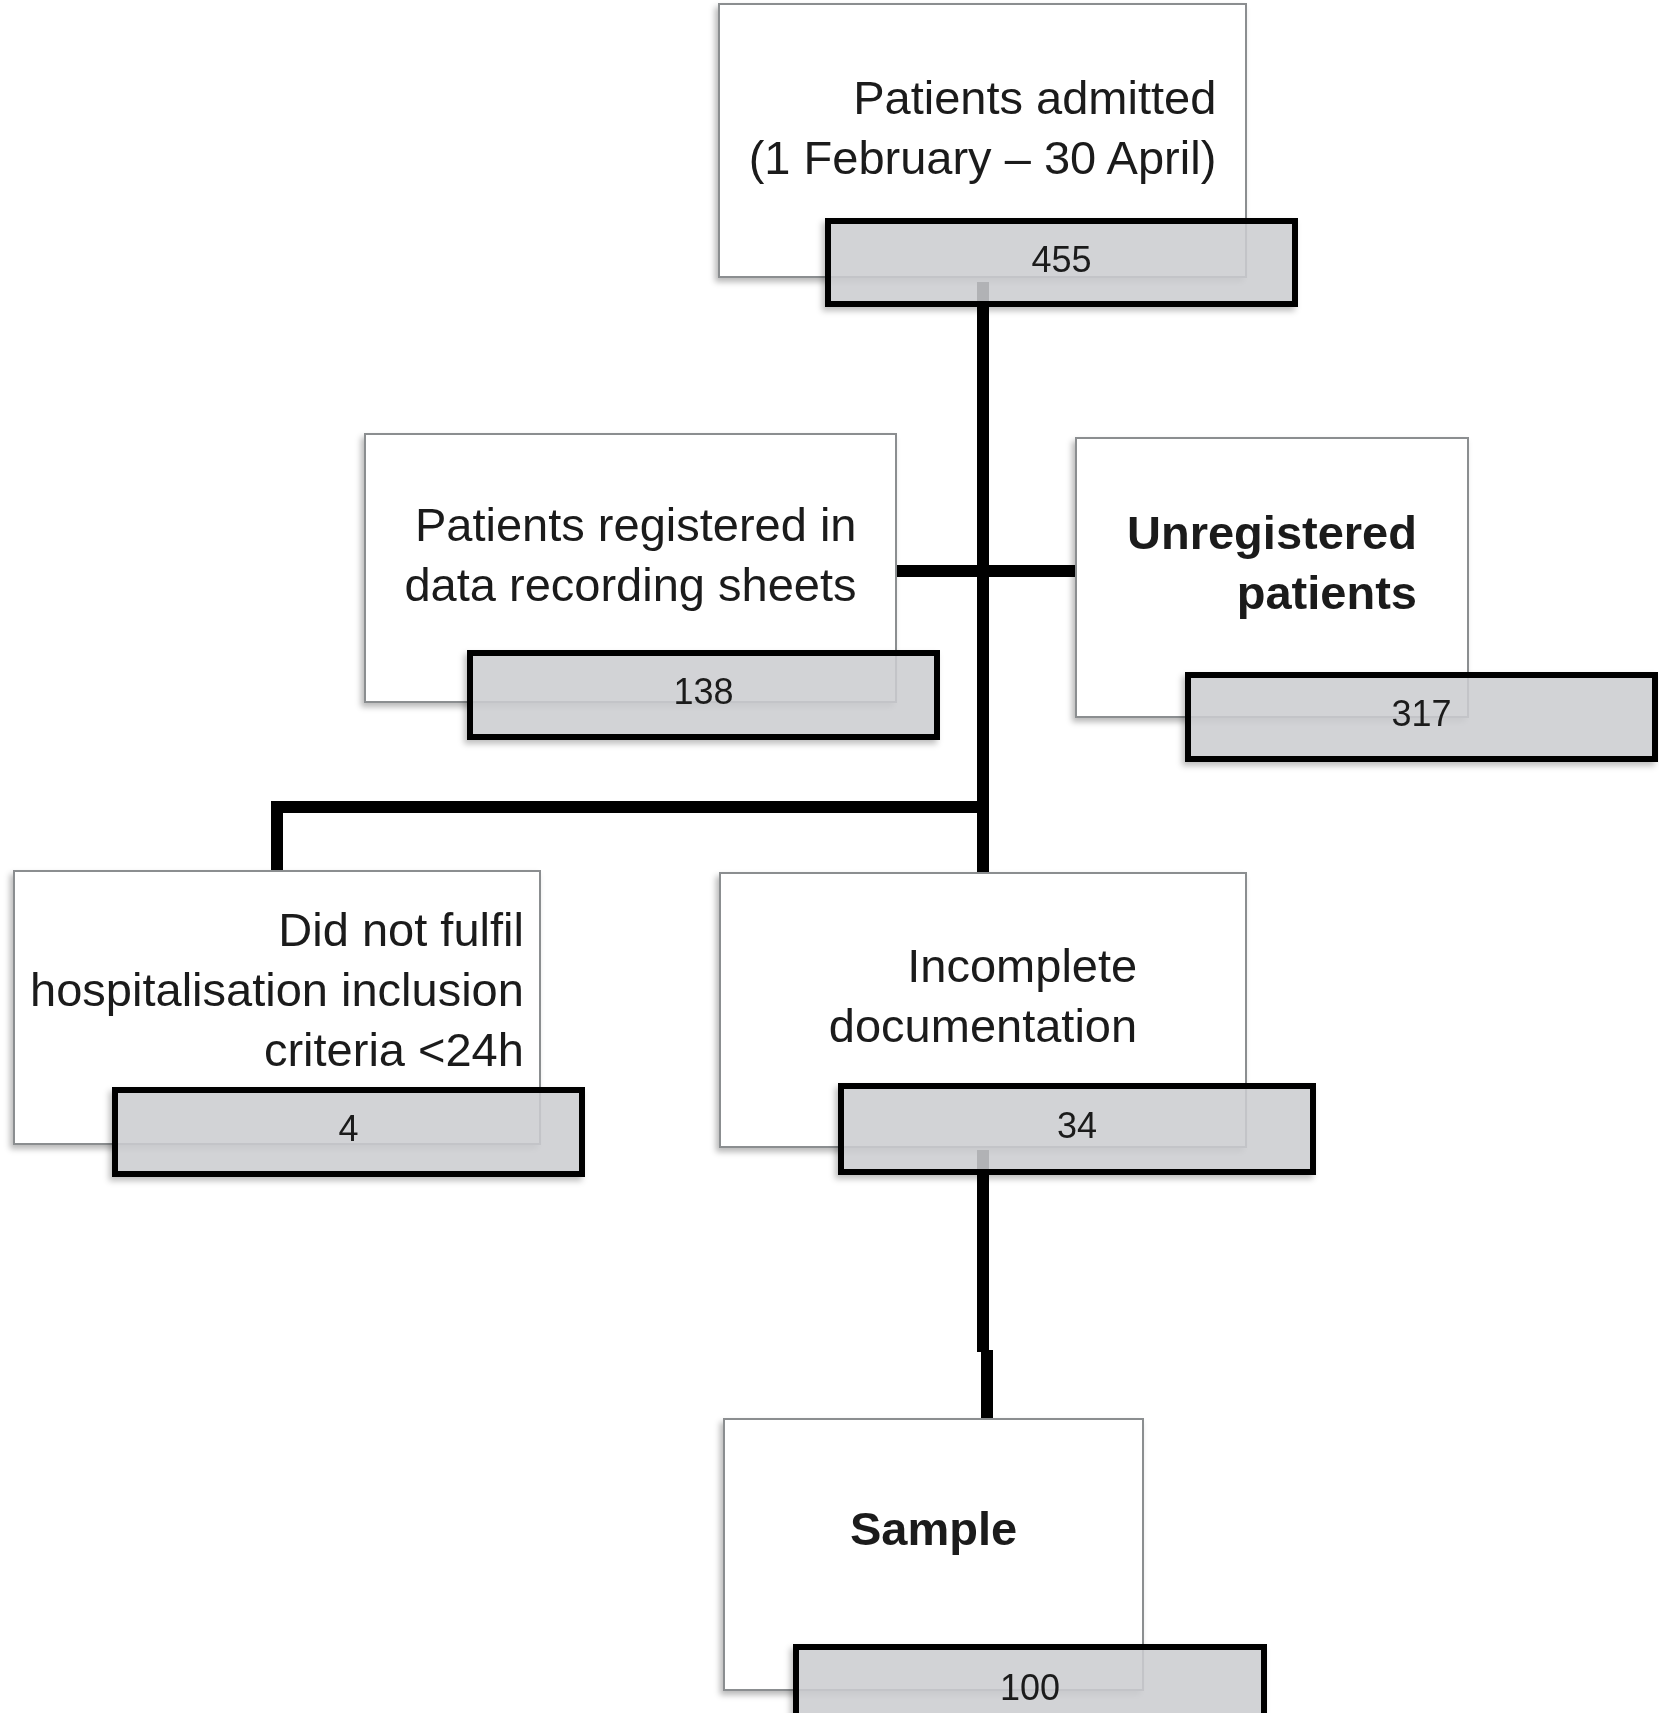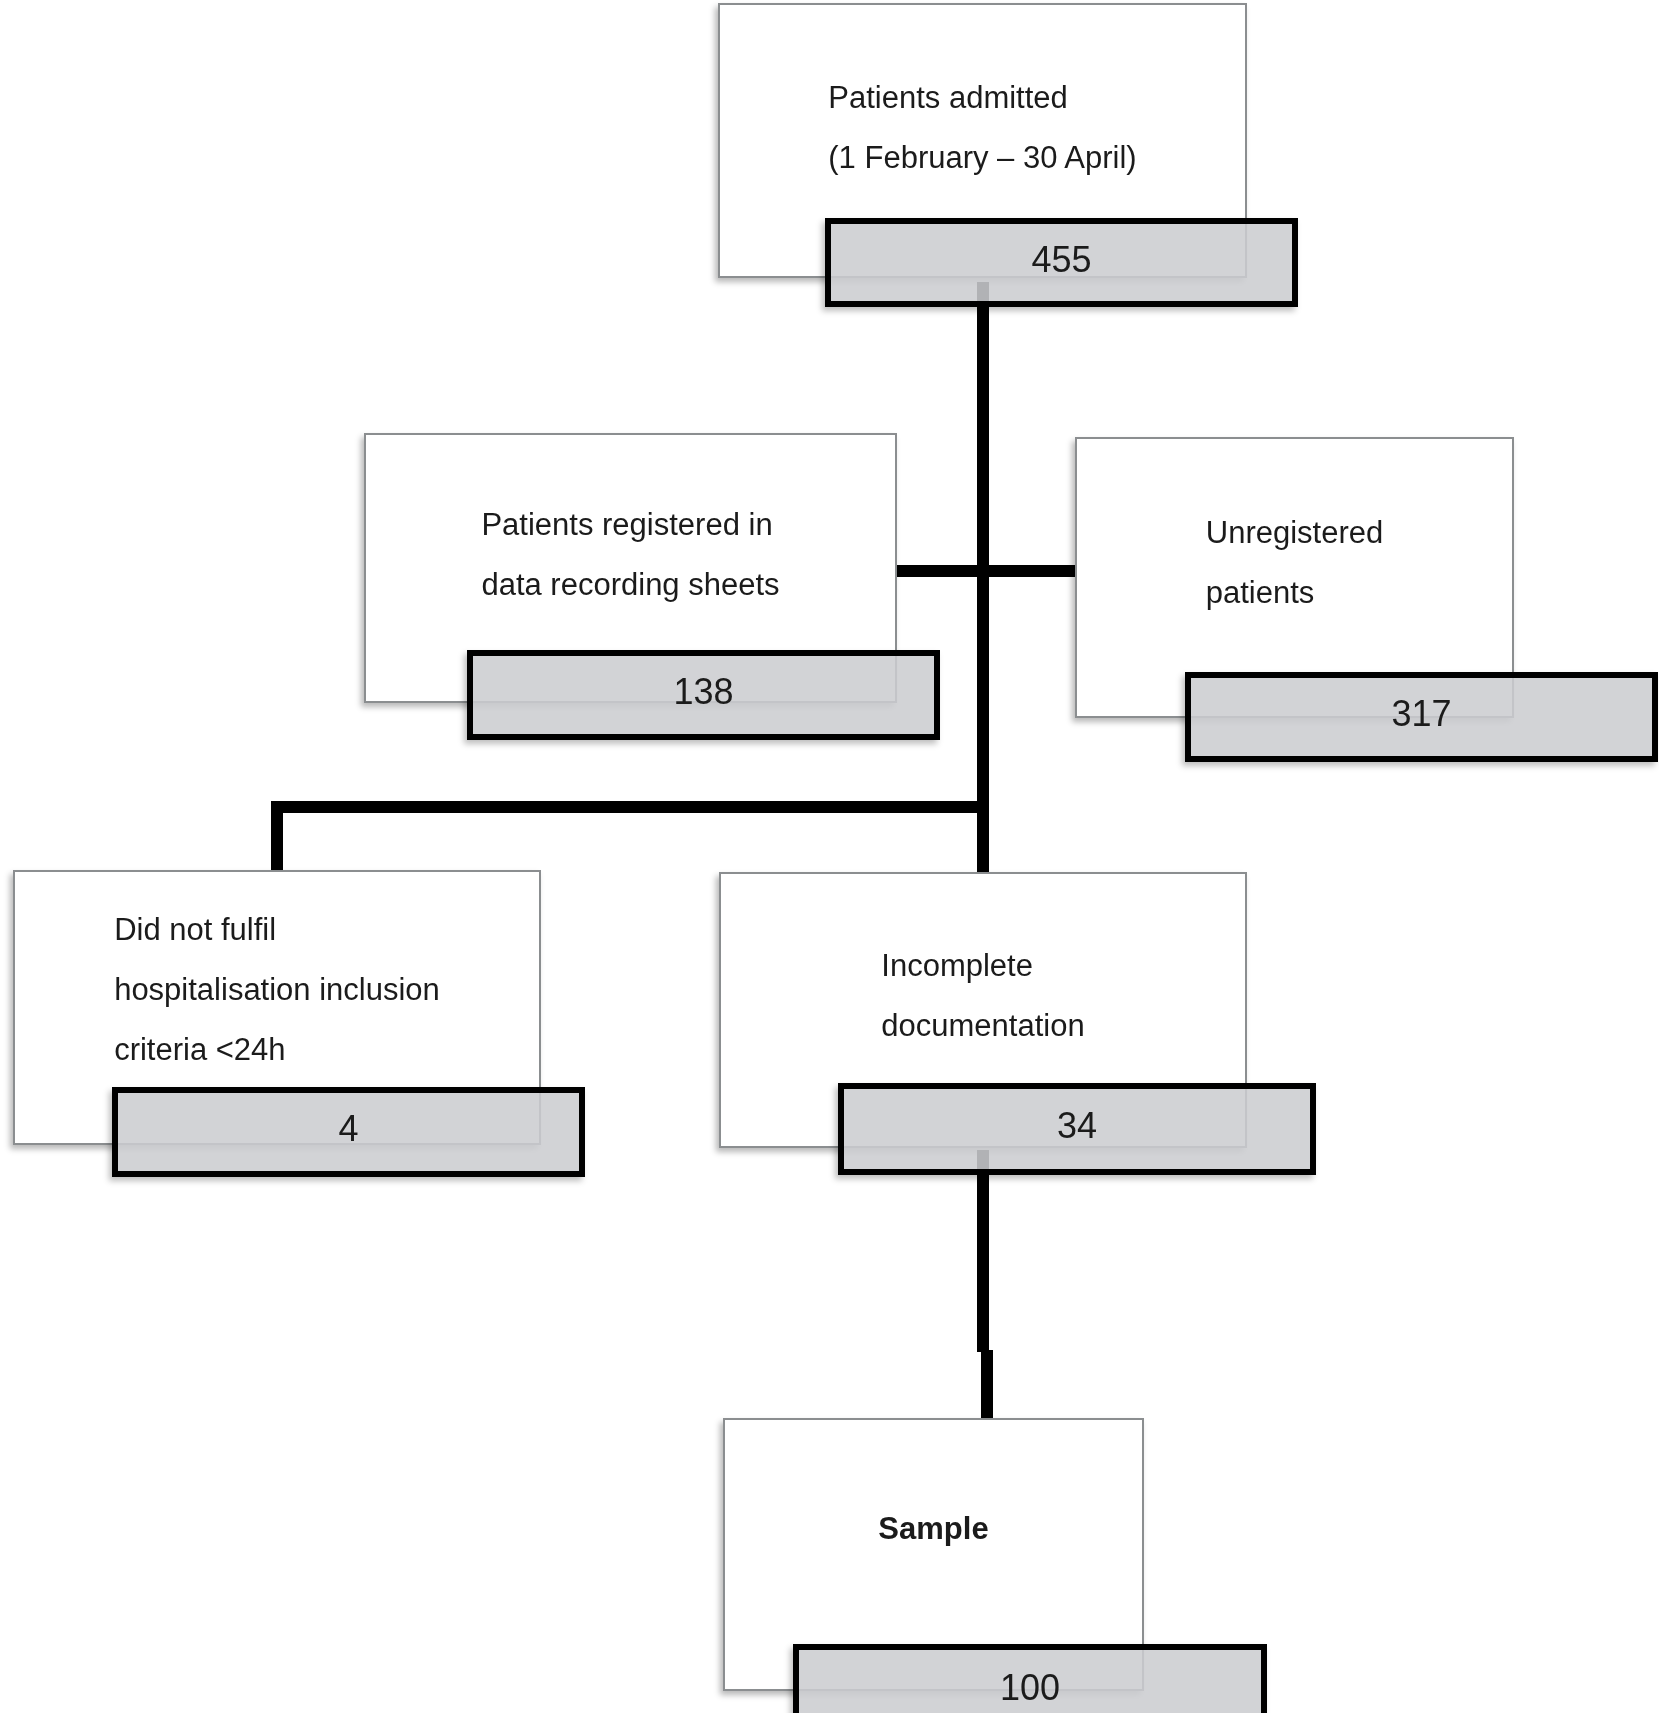--- a/index.html
+++ b/index.html
@@ -8,41 +8,41 @@
     font-family:"Liberation Sans","DejaVu Sans",sans-serif;
     color:var(--text,#1b1b1b);
     overflow:hidden;
   }
   .flow{position:absolute;inset:0;}
   
   .box{
     position:absolute;box-sizing:border-box;background:#ffffff;
     border:2px solid var(--box-border,#8b8e90);
     box-shadow:-3px 4px 6px rgba(0,0,0,0.28);
-    display:flex;align-items:center;justify-content:center;text-align:left;
-    z-index:2;font-size:31px;line-height:60px;
+    display:flex;align-items:center;justify-content:center;text-align:right;
+    z-index:2;font-size:47px;line-height:60px;
   }
   
   .bar{
     position:absolute;box-sizing:border-box;
     background:var(--bar-fill-rgba,rgba(203,205,208,0.87));
     border:6px solid var(--bar-border,#000000);
     box-shadow:-3px 4px 6px rgba(0,0,0,0.25);
     display:flex;align-items:center;justify-content:center;
     z-index:3;font-size:36px;
   }
   .bar span{transform:translateY(-3px);}
   
   .line{position:absolute;background:var(--line,#000000);z-index:1;}
 
   #box-admitted     {left:718px;  top:3px;    width:529px; height:275px; padding-bottom:26px;}
   #bar-admitted     {left:825px;  top:218px;  width:473px; height:89px;}
   #box-registered   {left:364px;  top:433px;  width:533px; height:270px; padding-bottom:26px;}
   #bar-registered   {left:467px;  top:650px;  width:473px; height:90px;}
-  #box-unregistered {left:1075px; top:437px;  width:439px; height:281px; padding-bottom:30px;}
+  #box-unregistered {left:1075px; top:437px;  width:394px; height:281px; padding-bottom:30px;font-weight:bold;}
   #bar-unregistered {left:1185px; top:672px;  width:473px; height:90px;}
   #box-notfulfil    {left:13px;   top:870px;  width:528px; height:275px; padding-bottom:36px;}
   #bar-notfulfil    {left:112px;  top:1087px; width:473px; height:90px;}
   #box-incomplete   {left:719px;  top:872px;  width:528px; height:276px; padding-bottom:28px;}
   #bar-incomplete   {left:822px;  top:1083px; width:478px; height:92px;margin-left:16px;}
   #box-sample       {left:723px;  top:1418px; width:421px; height:273px; padding-bottom:52px;font-weight:bold;}
   #bar-sample       {left:793px;  top:1617px; width:474px; height:93px;margin-top:27px;}
 
   #line-trunk    {left:977px; top:282px;  width:12px;  height:590px;}
   #line-mid-h    {left:897px; top:565px;  width:178px; height:12px;}

